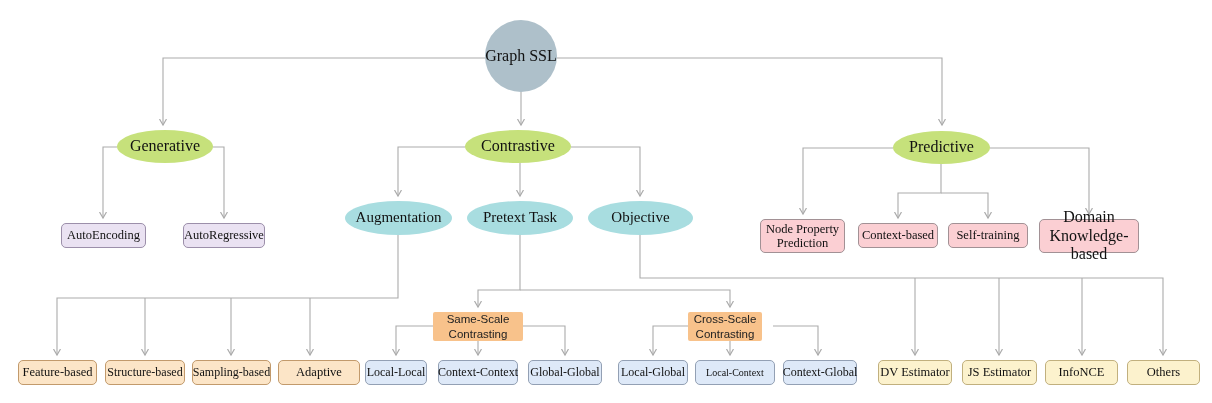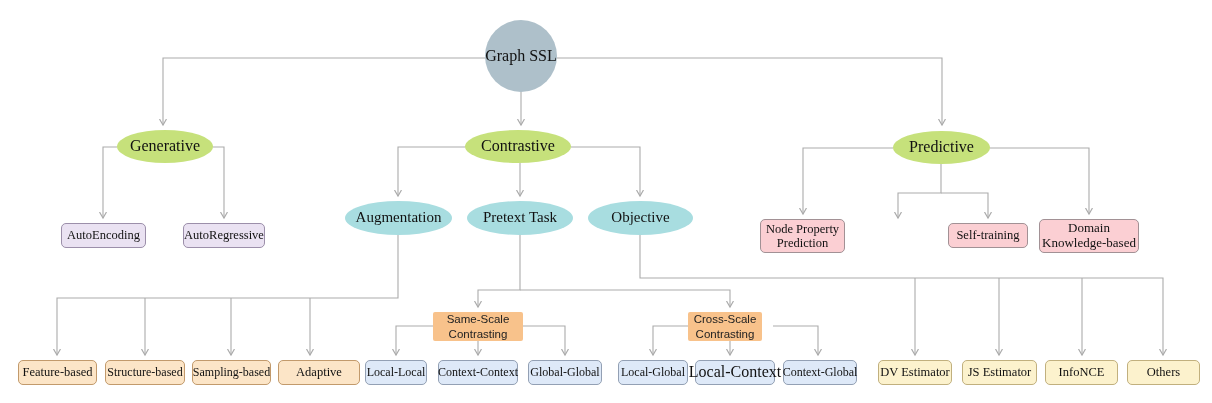--- a/index.html
+++ b/index.html
@@ -82,37 +82,38 @@
   <div class="node green nowrap" style="left:893px;top:131px;width:97px;height:33px;">Predictive</div>
 
   <div class="node rbox purple nowrap" style="left:61px;top:223px;width:85px;height:25px;">AutoEncoding</div>
   <div class="node rbox purple nowrap" style="left:183px;top:223px;width:82px;height:25px;">AutoRegressive</div>
 
   <div class="node teal nowrap" style="left:345px;top:201px;width:107px;height:34px;">Augmentation</div>
   <div class="node teal nowrap" style="left:467px;top:201px;width:106px;height:34px;">Pretext Task</div>
   <div class="node teal nowrap" style="left:588px;top:201px;width:105px;height:34px;">Objective</div>
 
   <div class="node rbox pink" style="left:760px;top:219px;width:85px;height:34px;">Node Property Prediction</div>
+  <div class="node rbox pink nowrap" style="left:858px;top:223px;width:80px;height:25px;">Context-based</div>
   <div class="node rbox pink nowrap" style="left:948px;top:223px;width:80px;height:25px;">Self-training</div>
-  <div class="node rbox pink" style="left:1039px;top:219px;width:100px;height:34px;font-size:13px;">Domain Knowledge-based</div>
+  <div class="node rbox pink" style="left:1039px;top:219px;width:100px;height:34px;font-size:16px;">Domain Knowledge-based</div>
 
   <div class="node orangebox" style="left:433px;top:312px;width:90px;height:29px;">Same-Scale Contrasting</div>
   <div class="node orangebox" style="left:688px;top:312px;width:74px;height:29px;">Cross-Scale Contrasting</div>
 
   <div class="node rbox peach nowrap" style="left:18px;top:360px;width:79px;height:25px;">Feature-based</div>
   <div class="node rbox peach nowrap" style="left:105px;top:360px;width:80px;height:25px;font-size:12px;">Structure-based</div>
   <div class="node rbox peach nowrap" style="left:192px;top:360px;width:79px;height:25px;font-size:12px;">Sampling-based</div>
   <div class="node rbox peach nowrap" style="left:278px;top:360px;width:82px;height:25px;text-align:center;">Adaptive</div>
 
   <div class="node rbox blue nowrap" style="left:365px;top:360px;width:62px;height:25px;font-size:12px;">Local-Local</div>
   <div class="node rbox blue nowrap" style="left:438px;top:360px;width:80px;height:25px;font-size:12px;">Context-Context</div>
   <div class="node rbox blue nowrap" style="left:528px;top:360px;width:74px;height:25px;font-size:12px;">Global-Global</div>
 
   <div class="node rbox blue nowrap" style="left:618px;top:360px;width:70px;height:25px;font-size:12px;">Local-Global</div>
-  <div class="node rbox blue nowrap" style="left:695px;top:360px;width:80px;height:25px;font-size:16px;">Local-Context</div>
+  <div class="node rbox blue nowrap" style="left:695px;top:360px;width:80px;height:25px;font-size:10px;">Local-Context</div>
   <div class="node rbox blue nowrap" style="left:783px;top:360px;width:74px;height:25px;font-size:12px;">Context-Global</div>
 
   <div class="node rbox yellow nowrap" style="left:878px;top:360px;width:74px;height:25px;">DV Estimator</div>
   <div class="node rbox yellow nowrap" style="left:962px;top:360px;width:75px;height:25px;">JS Estimator</div>
   <div class="node rbox yellow nowrap" style="left:1045px;top:360px;width:73px;height:25px;">InfoNCE</div>
   <div class="node rbox yellow nowrap" style="left:1127px;top:360px;width:73px;height:25px;">Others</div>
 
 </div>
 
 </body></html>

